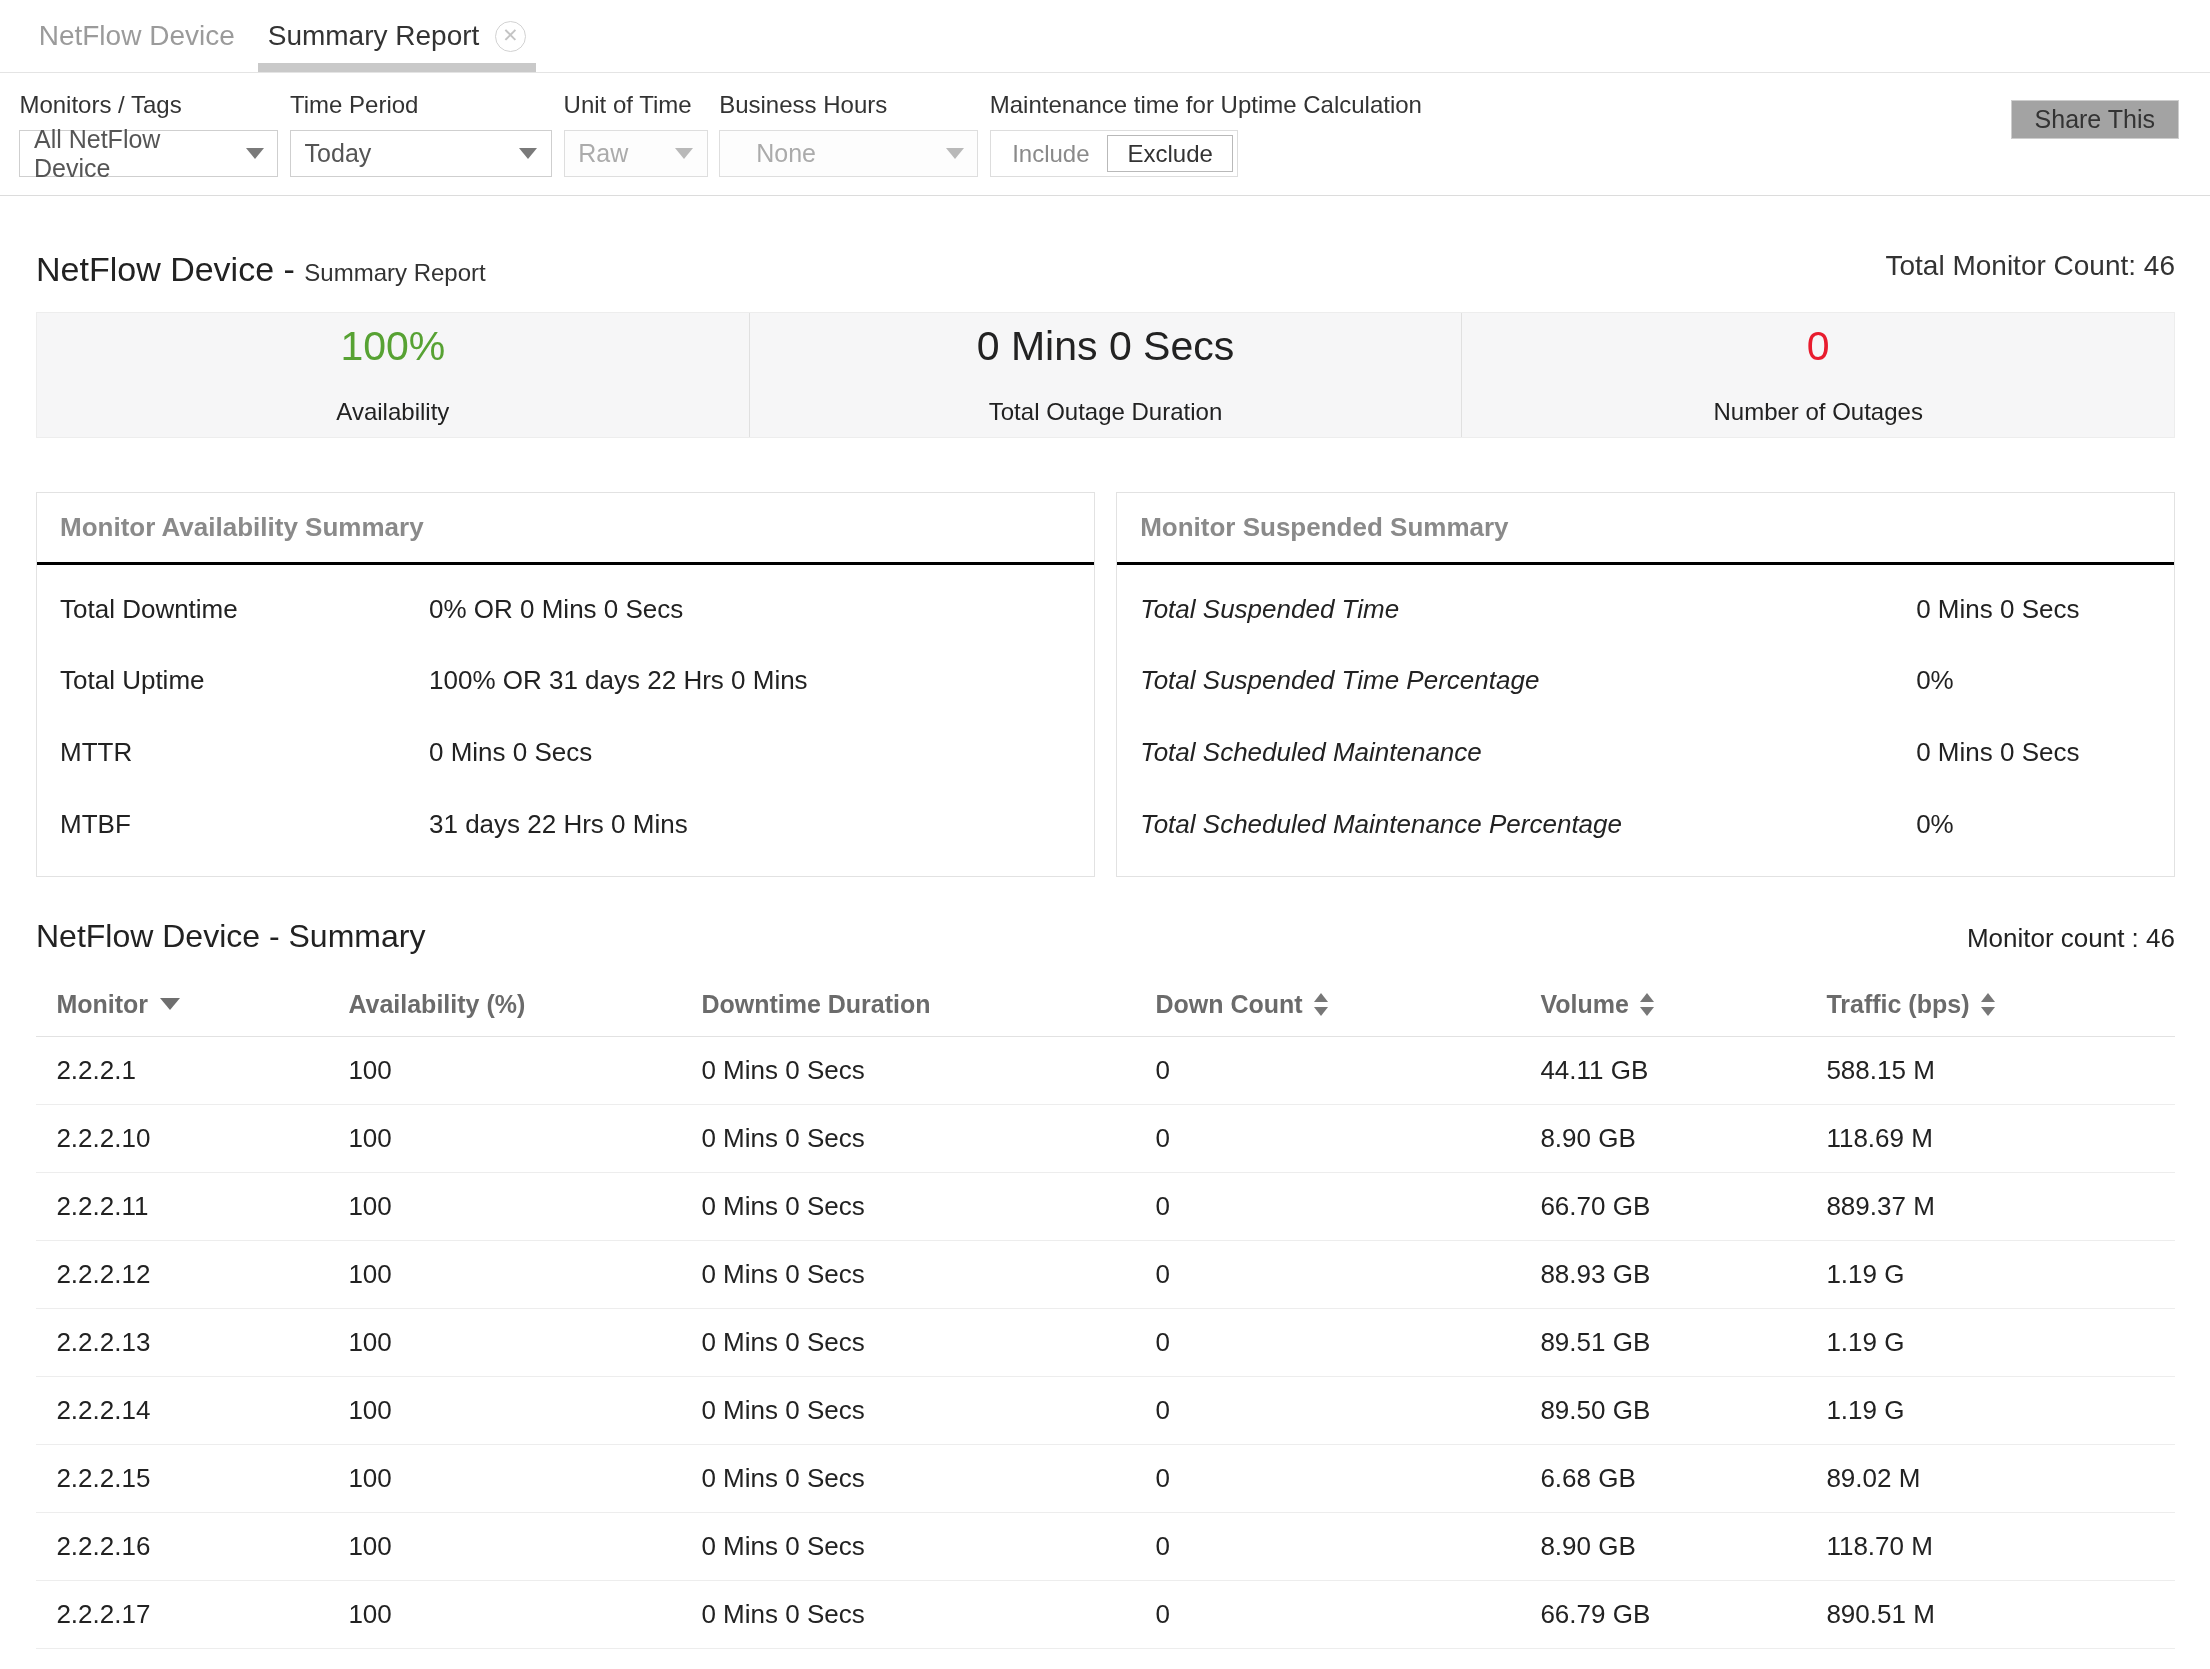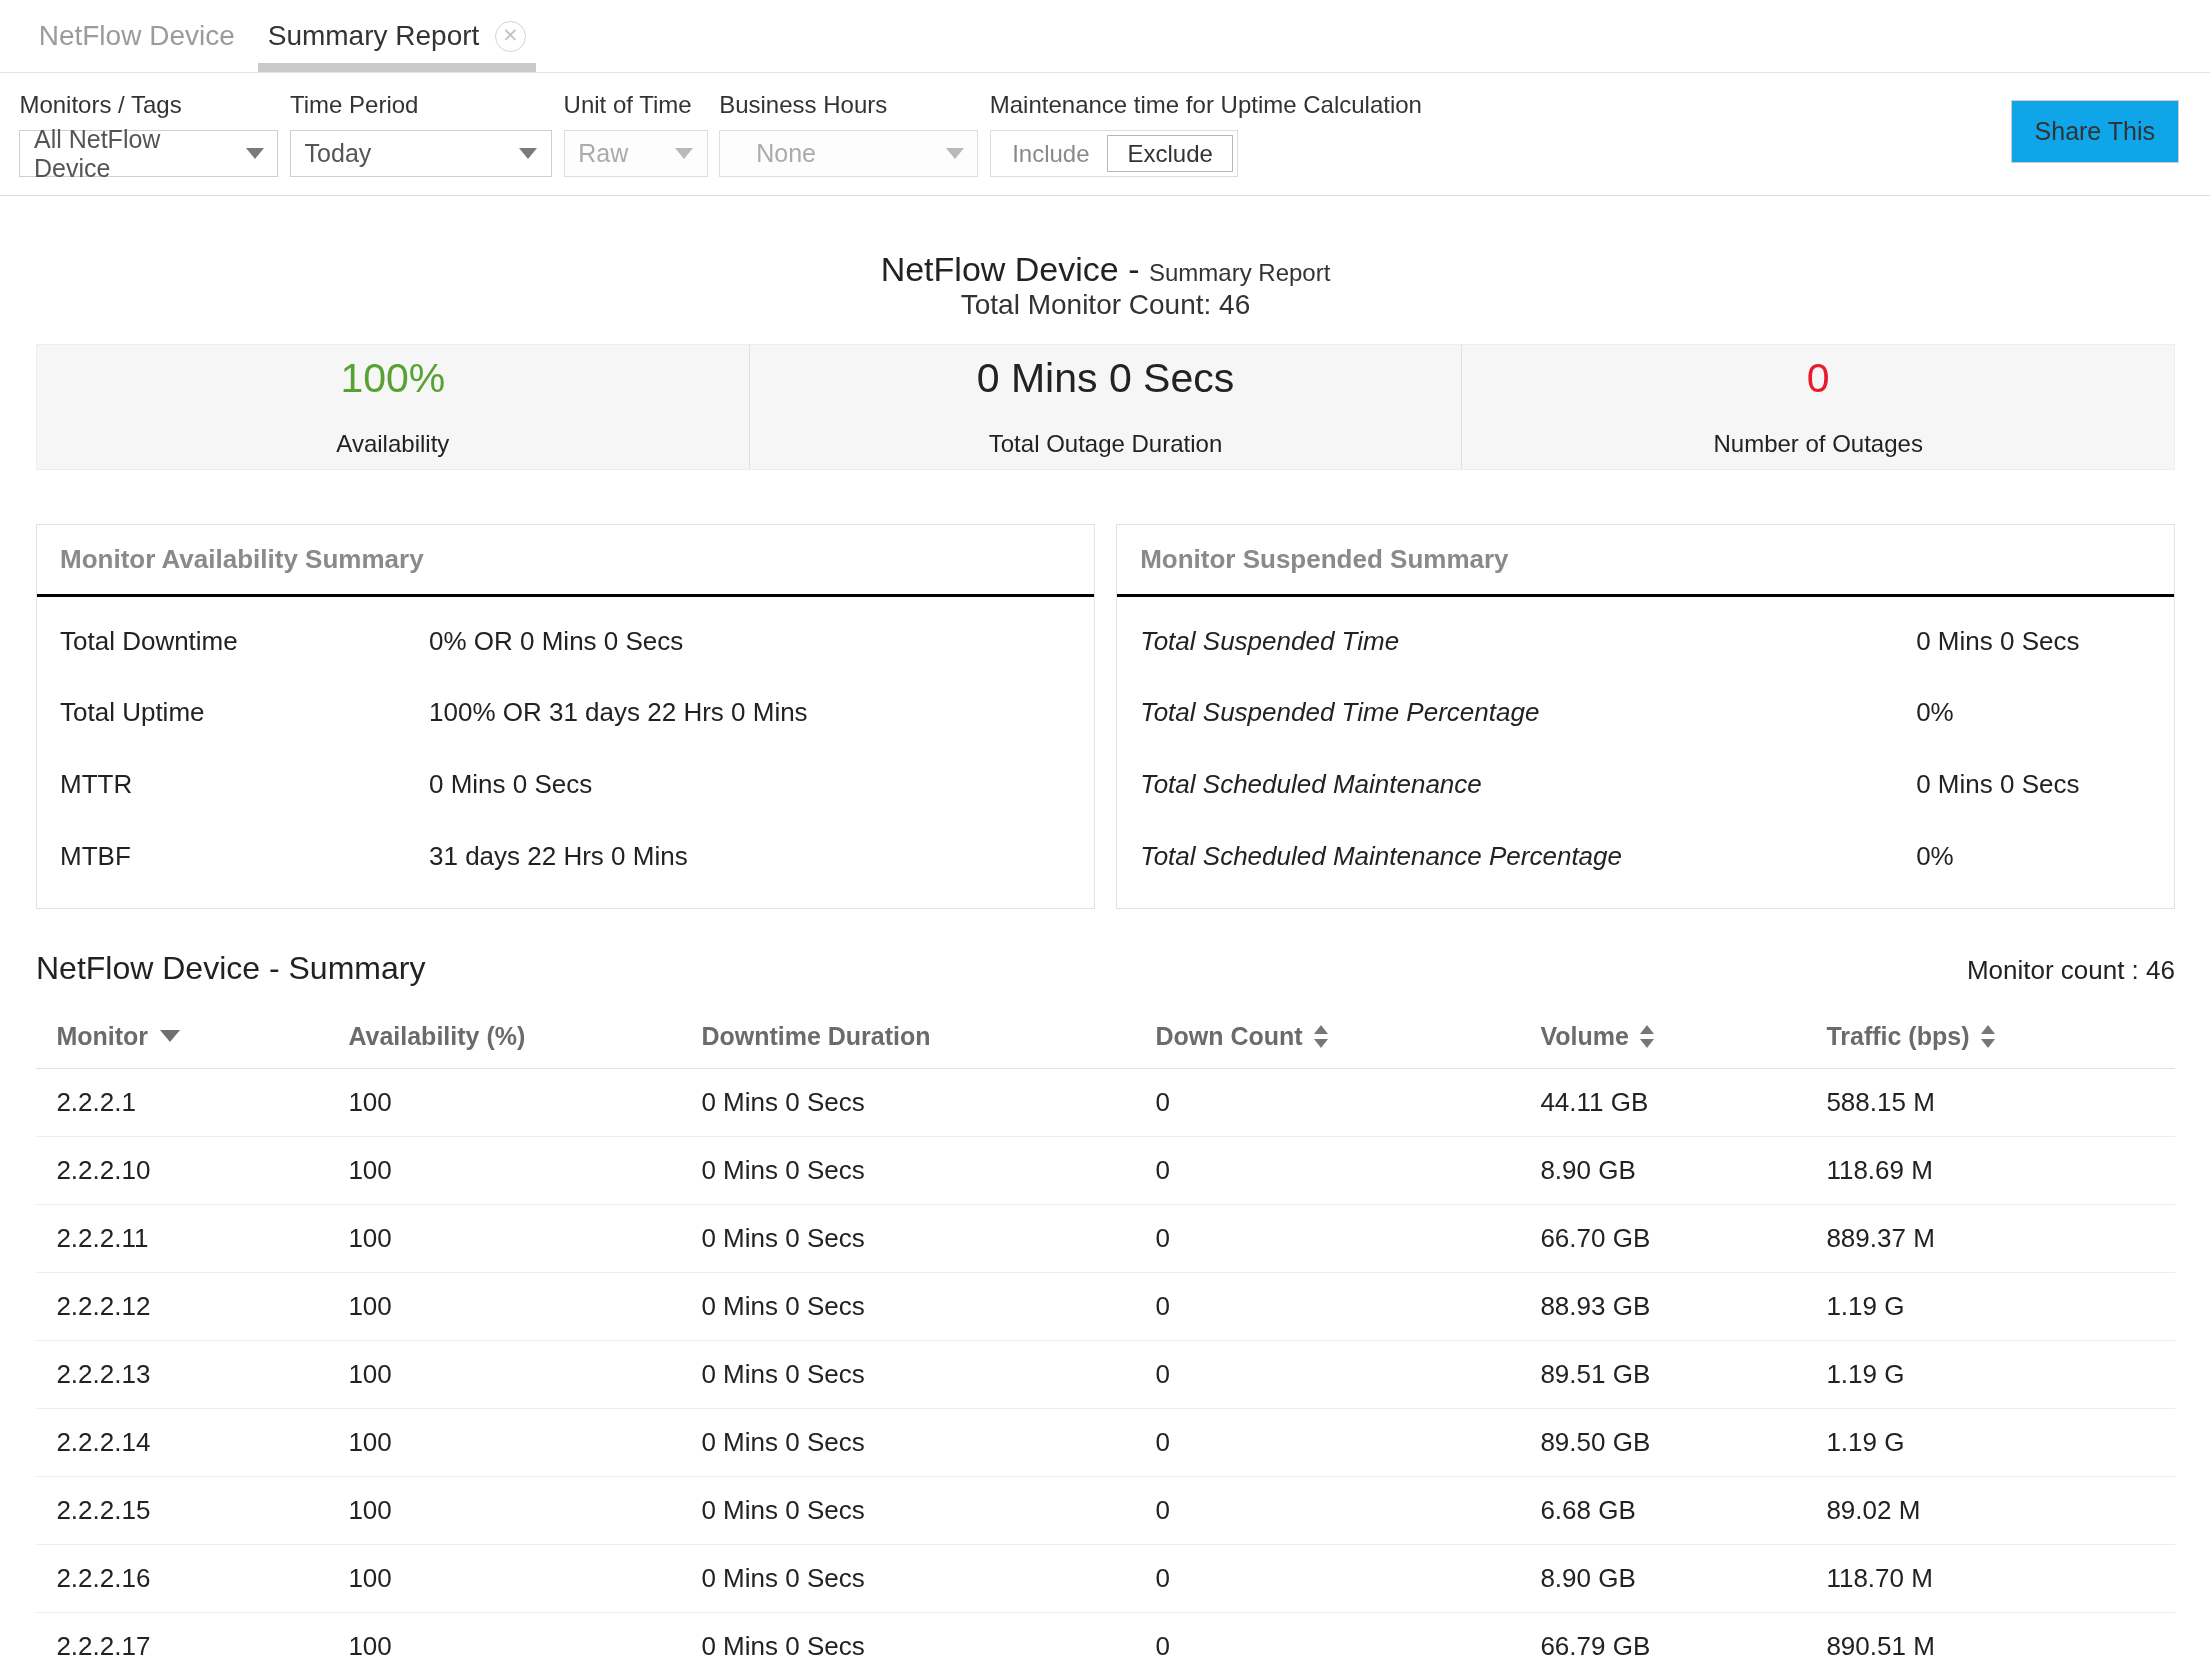--- a/index.html
+++ b/index.html
@@ -34,26 +34,26 @@
   .w-monitors { width: 259px; }
   .w-time    { width: 262px; }
   .w-unit    { width: 144px; }
   .w-biz     { width: 259px; padding-left: 36px; }
   .toggle { border: 1px solid #ddd; background: #fff; display: inline-flex;
     align-items: center; padding: 3.9px; height: 47px; }
   .tg-opt { font-size: 24px; padding: 3.9px 17.5px; }
   .tg-off { color: #8a8a8a; }
   .tg-on  { color: #333; border: 1px solid #b9b9b9; background: #fff; padding: 3.9px 19.4px; }
   .share-btn { position: absolute; top: 27px; right: 32px; border: 1px solid #cdcdcd;
-    background: #0ea5e9; font-size: 25px; color: #333; padding: 16px 23px; }
+    background: #a3a3a3; font-size: 25px; color: #333; padding: 4px 23px; }
 
   
   .page { padding: 0 36px; }
-  .report-header { display: flex; justify-content: space-between; align-items: center;
-    margin-top: 54px; flex-direction: column; }
+  .report-header { display: flex; justify-content: space-between; align-items: flex-start;
+    margin-top: 54px; }
   .report-title { font-size: 34px; color: #222; font-weight: 400; }
   .report-title .sub { font-size: 24px; color: #333; }
   .report-count { font-size: 28px; color: #333; }
 
   
   .stats { margin-top: 23px; height: 126px; background: #f6f6f7; border: 1px solid #ededed;
     display: flex; }
   .stat { flex: 1; display: flex; flex-direction: column; align-items: center;
     justify-content: center; gap: 12px; }
   .stat + .stat { border-left: 1px solid #e0e0e0; }

